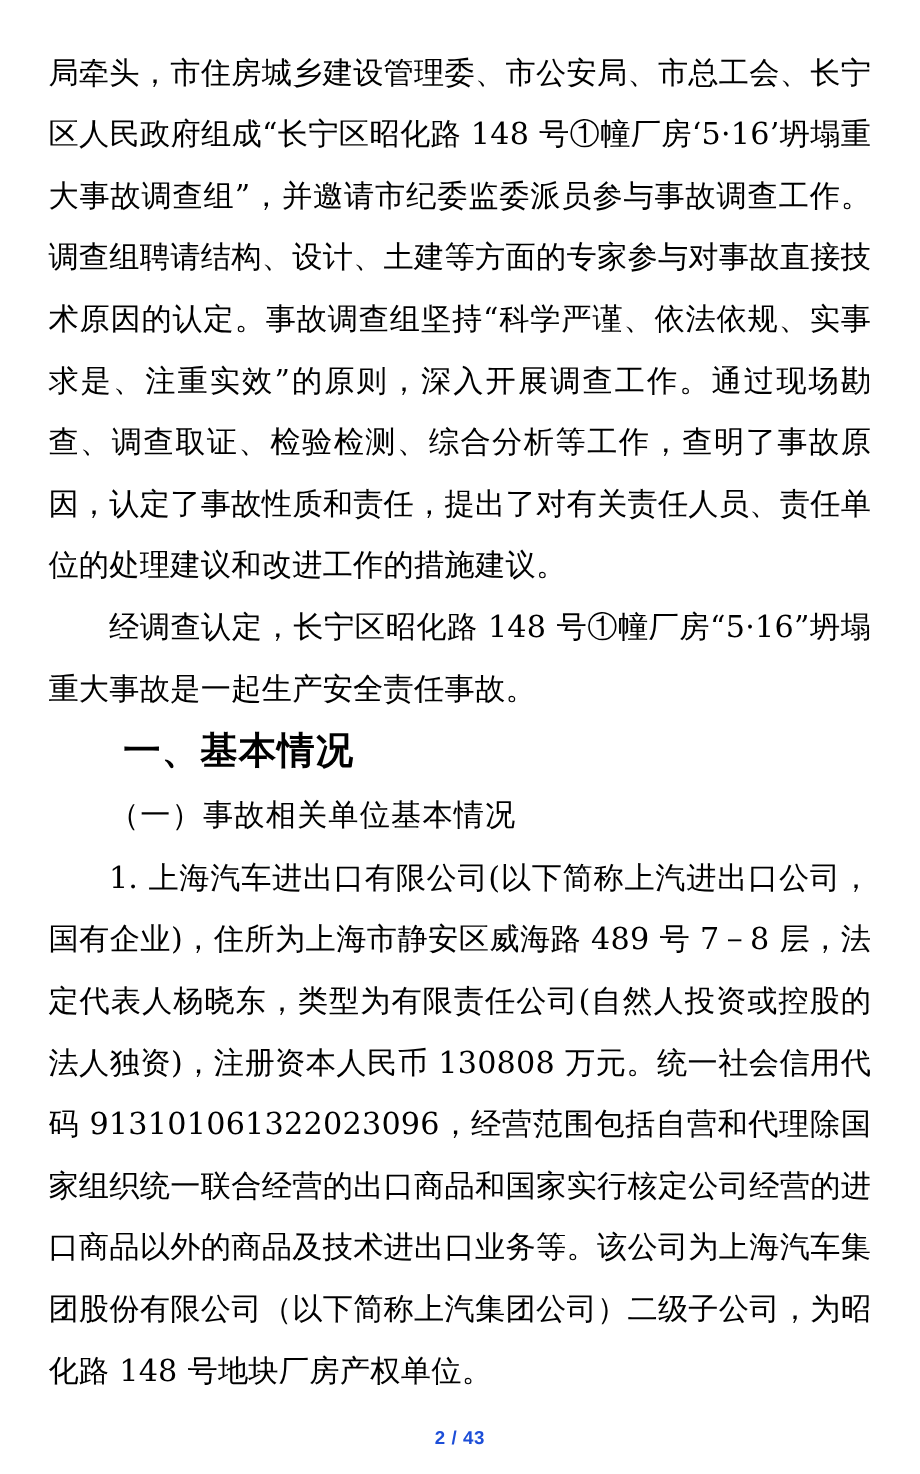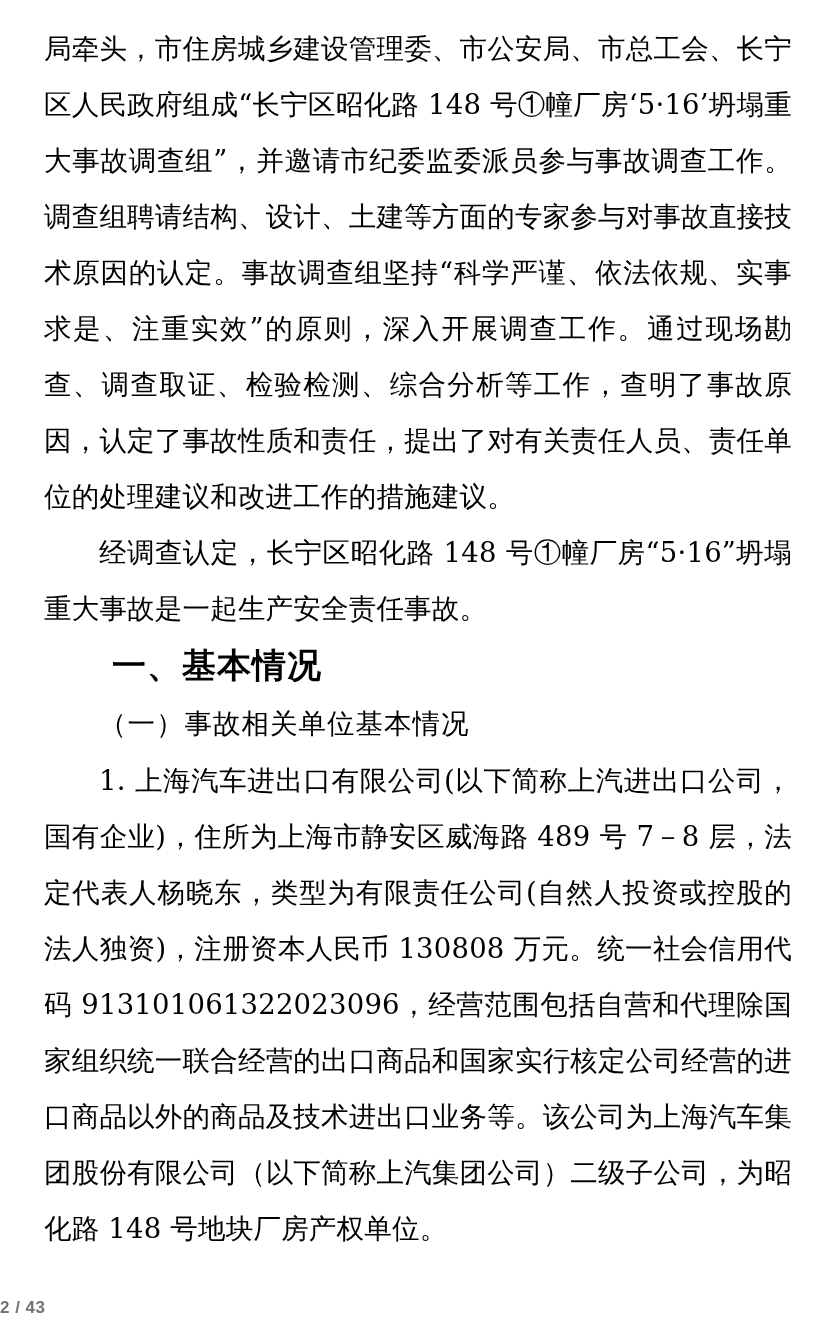--- a/index.html
+++ b/index.html
@@ -12,21 +12,21 @@
     height: 1340px;
     position: relative;
     font-family: "DejaVu Serif", "Liberation Serif", serif;
     color: #000000;
     overflow: hidden;
   }
   .page {
     box-sizing: border-box;
     width: 836px;
     height: 1340px;
-    padding: 20px 44px 0 44px;
+    padding: 38px 44px 0 44px;
     position: relative;
   }
   .doc-body {
     font-size: 27.5px;
     line-height: 56px;
     text-align: justify;
     text-justify: inter-ideograph;
     letter-spacing: 0.2px;
   }
   p {
@@ -51,24 +51,25 @@
     line-height: 58px;
     text-indent: 2em;
     margin: 0;
     letter-spacing: 1px;
   }
   .footer {
     position: absolute;
     left: 0;
     right: 0;
     bottom: 22px;
+    text-align: center;
     font-family: "Liberation Sans", sans-serif;
     font-weight: bold;
     font-size: 17px;
-    color: #737373;
+    color: #1d4ed8;
     letter-spacing: 0.5px;
   }
 </style>
 </head>
 <body>
 
 <div class="page">
 
   <div class="doc-body">
 

